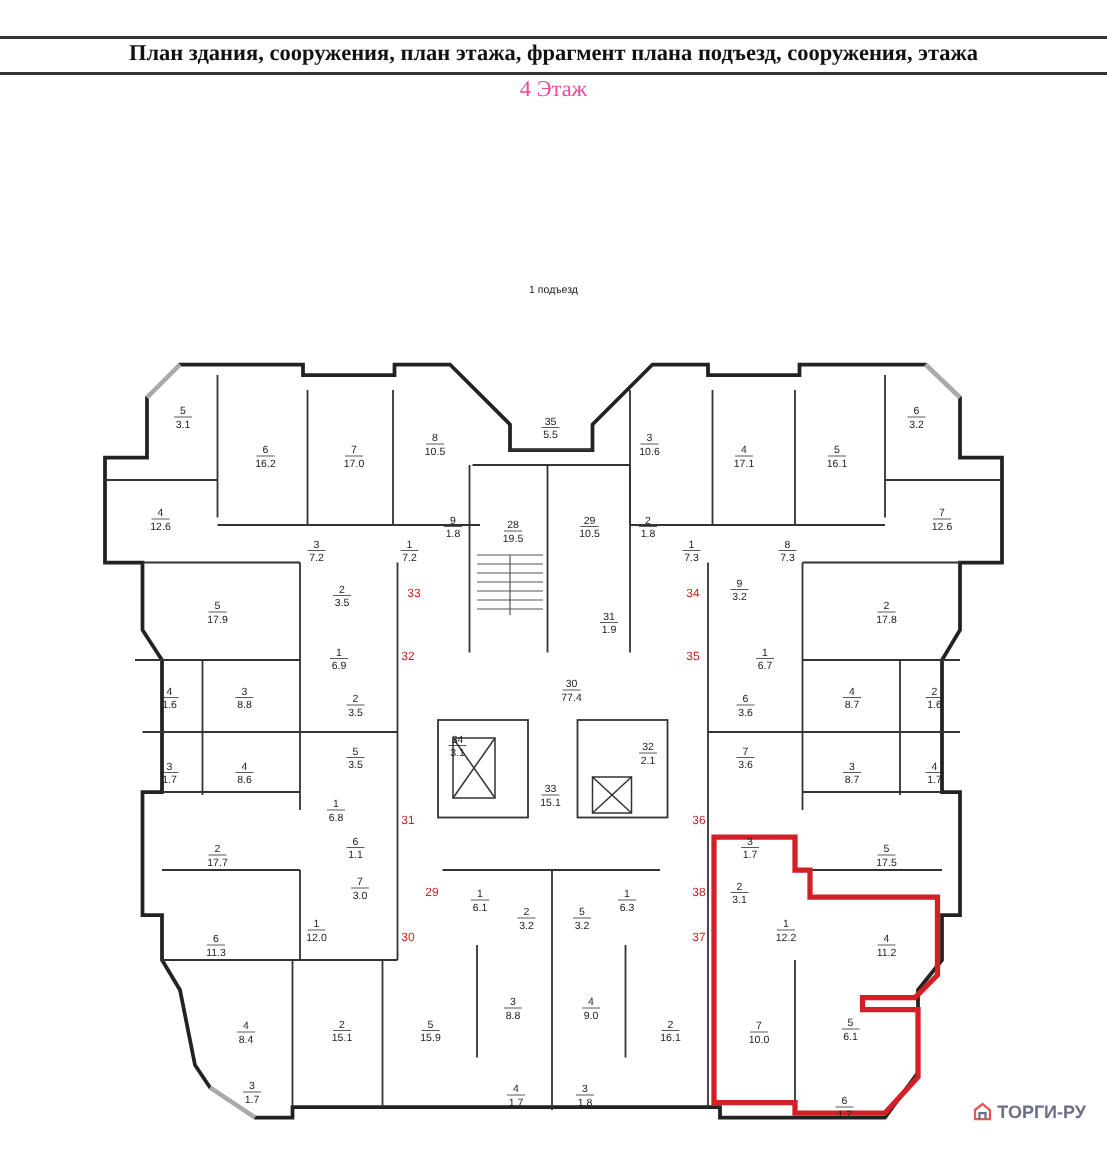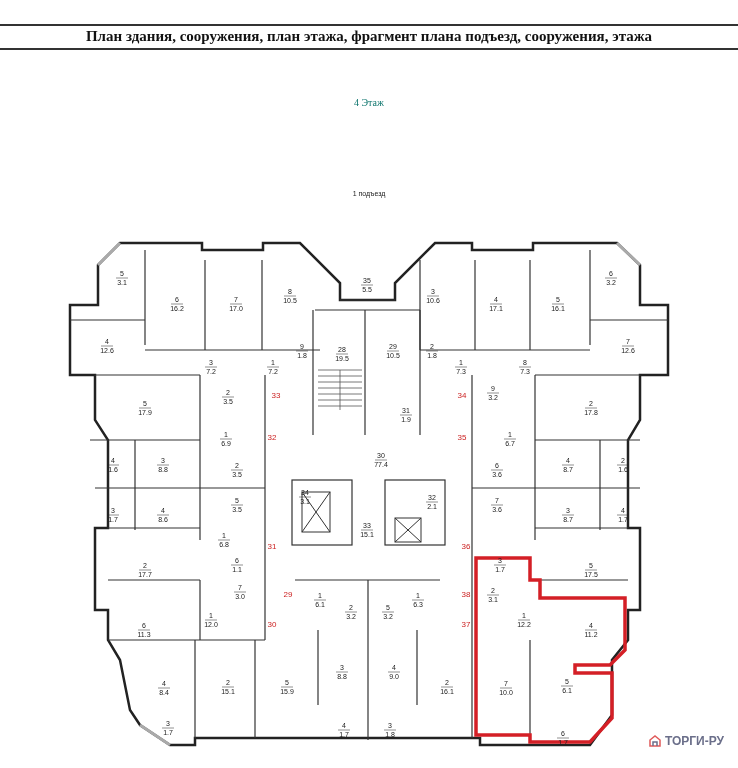--- a/index.html
+++ b/index.html
@@ -1,19 +1,19 @@
 <!DOCTYPE html>
 <html><head>
 <meta charset="utf-8">
 <style>
   html, body { margin:0; padding:0; background:#ffffff; }
   body { width:738px; height:768px; position:relative; overflow:hidden; font-family:"Liberation Serif", serif; }
   .header-rule { position:absolute; left:0; right:0; height:2px; background:#333; }
   .title { position:absolute; left:0; right:0; top:28px; text-align:center; font-weight:bold; font-size:15px; color:#111; }
-  .subtitle { position:absolute; left:0; right:0; top:52px; text-align:center; font-size:10px; color:#0f766e;margin-top:45px; }
+  .subtitle { position:absolute; left:0; right:0; top:52px; text-align:center; font-size:15px; color:#ec4899; }
   .entrance { position:absolute; left:0; right:0; top:190px; text-align:center; font-family:"Liberation Sans", sans-serif; font-size:7px; color:#222; }
   .plan { position:absolute; left:0; top:0; }
   .num { font-family:"Liberation Sans", sans-serif; font-size:7px; fill:#222; text-anchor:middle; }
   .apt { font-family:"Liberation Sans", sans-serif; font-size:8px; fill:#c22; text-anchor:middle; }
   .logo { position:absolute; right:14px; top:734px; display:flex; align-items:center; gap:3px; font-family:"Liberation Sans", sans-serif; font-weight:bold; font-size:12px; color:#6b6f8a; }
   .logo-icon { width:14px; height:14px; }
 </style>
 </head>
 <body>
 

